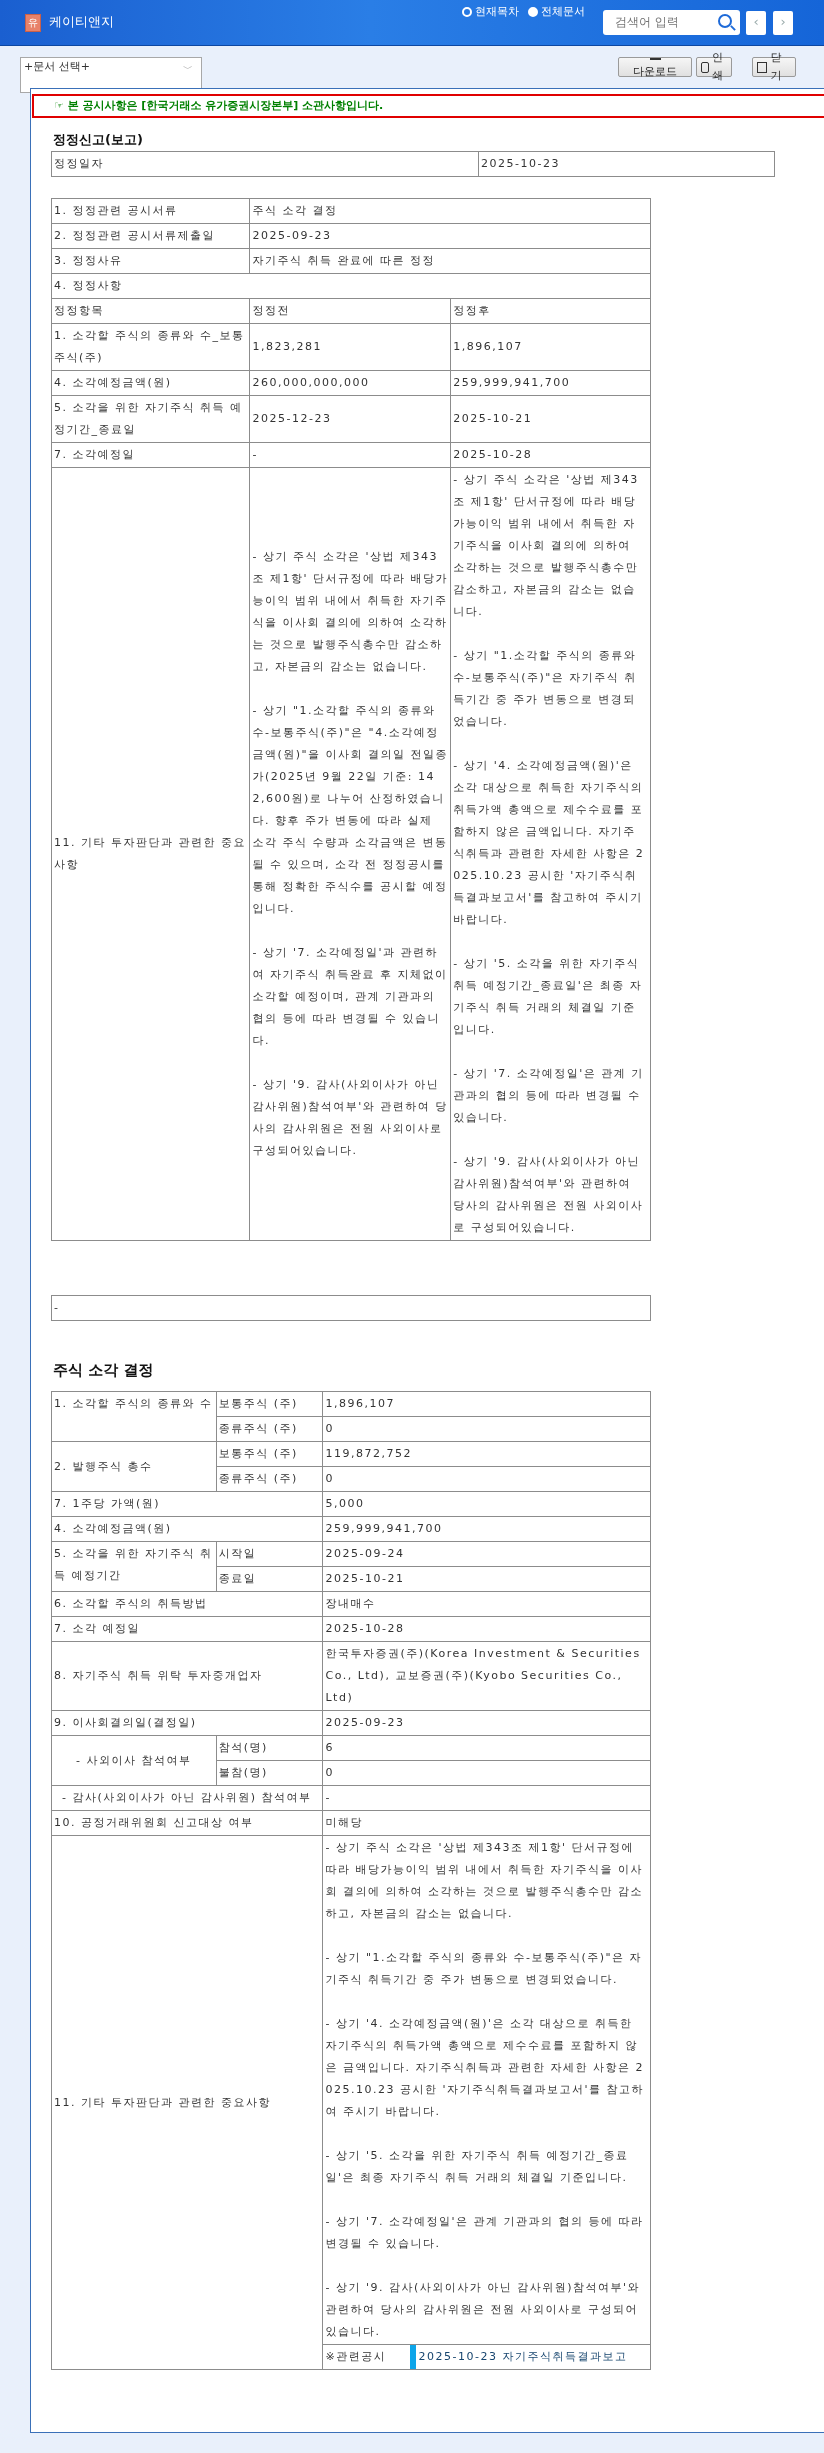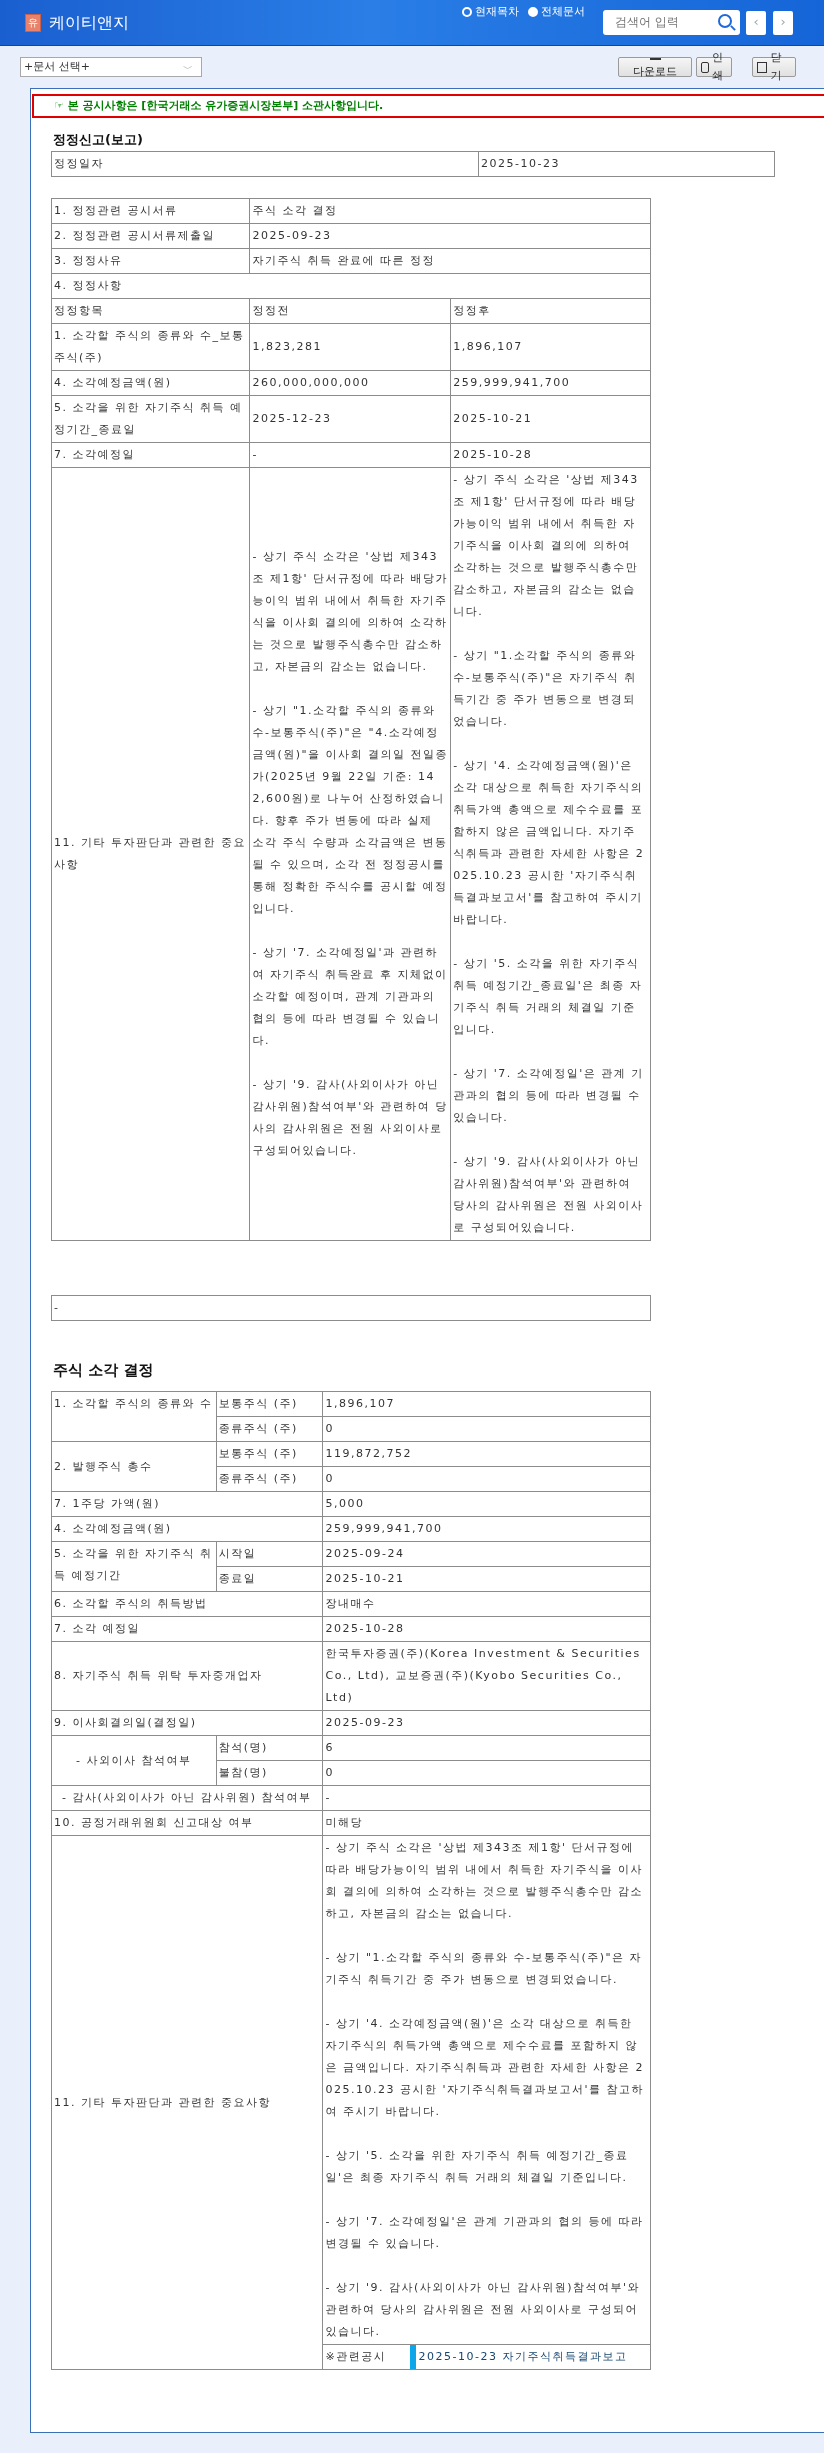--- a/index.html
+++ b/index.html
@@ -6,34 +6,34 @@
   html, body { width: 824px; height: 2453px; overflow: hidden; }
   body { background: #e9f0fb; font-family: "DejaVu Sans", sans-serif; color: #222; position: relative; }
 
   
   .topbar {
     position: absolute; left: 0; top: 0; width: 824px; height: 46px;
     background: linear-gradient(90deg, #1a5fd0 0%, #2a7ee6 45%, #1565d8 100%);
     border-bottom: 1px solid #0d47a1;
   }
   .logo { position: absolute; left: 25px; top: 14px; width: 16px; height: 18px; background: #e8826a; border: 1px solid #c8604a; color: #fff; font-size: 10px; text-align: center; line-height: 16px; }
-  .company { position: absolute; left: 49px; top: 13px; color: #fff; font-size: 16px; }
+  .company { position: absolute; left: 49px; top: 13px; color: #fff; font-size: 13px; }
   .radio-group { position: absolute; left: 462px; top: 4px; display: flex; gap: 9px; align-items: center; color: #fff; font-size: 11px; }
   .radio { display: flex; align-items: center; gap: 3px; }
   .radio .dot { width: 10px; height: 10px; border-radius: 50%; border: 2px solid #fff; background: transparent; }
   .radio .dot.on { background: #fff; }
   .search-box { position: absolute; left: 603px; top: 10px; width: 137px; height: 25px; background: #fff; border-radius: 3px; }
   .search-box input { border: none; outline: none; width: 100px; height: 23px; margin-left: 12px; font-size: 12px; color: #b91c1c; background: transparent; font-family: "DejaVu Sans", sans-serif; }
   .search-box .mag { position: absolute; right: 8px; top: 4px; width: 14px; height: 14px; border: 2px solid #1e6ad8; border-radius: 50%; }
   .search-box .mag::after { content: ""; position: absolute; width: 2px; height: 6px; background: #1e6ad8; right: -4px; bottom: -5px; transform: rotate(-45deg); }
   .navbtn { position: absolute; top: 11px; width: 20px; height: 24px; background: #fff; border-radius: 2px; color: #9aa; font-size: 13px; text-align: center; line-height: 22px; }
   .navbtn.prev { left: 746px; } .navbtn.next { left: 773px; }
 
   
-  .doc-select { position: absolute; left: 20px; top: 57px; width: 182px; height: 20px; background: #fff; border: 1px solid #a8a8a8; font-size: 11px; padding-left: 3px; line-height: 18px; color: #333; }
+  .doc-select { position: absolute; left: 20px; top: 57px; width: 182px; height: 36px; background: #fff; border: 1px solid #a8a8a8; font-size: 11px; padding-left: 3px; line-height: 18px; color: #333; }
   .doc-select .chev { position: absolute; right: 8px; top: 2px; color: #aaa; font-size: 10px; }
   .tbtn { position: absolute; top: 57px; height: 20px; background: linear-gradient(#f6f6f6,#e0e0e0); border: 1px solid #9a9a9a; border-radius: 2px; font-size: 11px; line-height: 18px; padding: 0 4px; display: flex; align-items: center; gap: 3px; color: #222; }
   .tbtn.download { left: 618px; width: 74px; flex-direction: column; }
   .tbtn.print { left: 696px; width: 36px; }
   .tbtn.close { left: 752px; width: 44px; }
   .ico-box { width: 11px; height: 11px; border: 1px solid #333; display: inline-block; position: relative; }
 
   
   .doc-frame { position: absolute; left: 30px; top: 88px; width: 800px; height: 2345px; background: #fff; border: 1px solid #3a70b8; overflow: hidden; }
   .notice { position: absolute; left: 1px; top: 5px; width: 800px; height: 24px; border: 2px solid #e00000; color: #008000; font-size: 11px; font-weight: bold; padding-left: 20px; line-height: 20px; }

